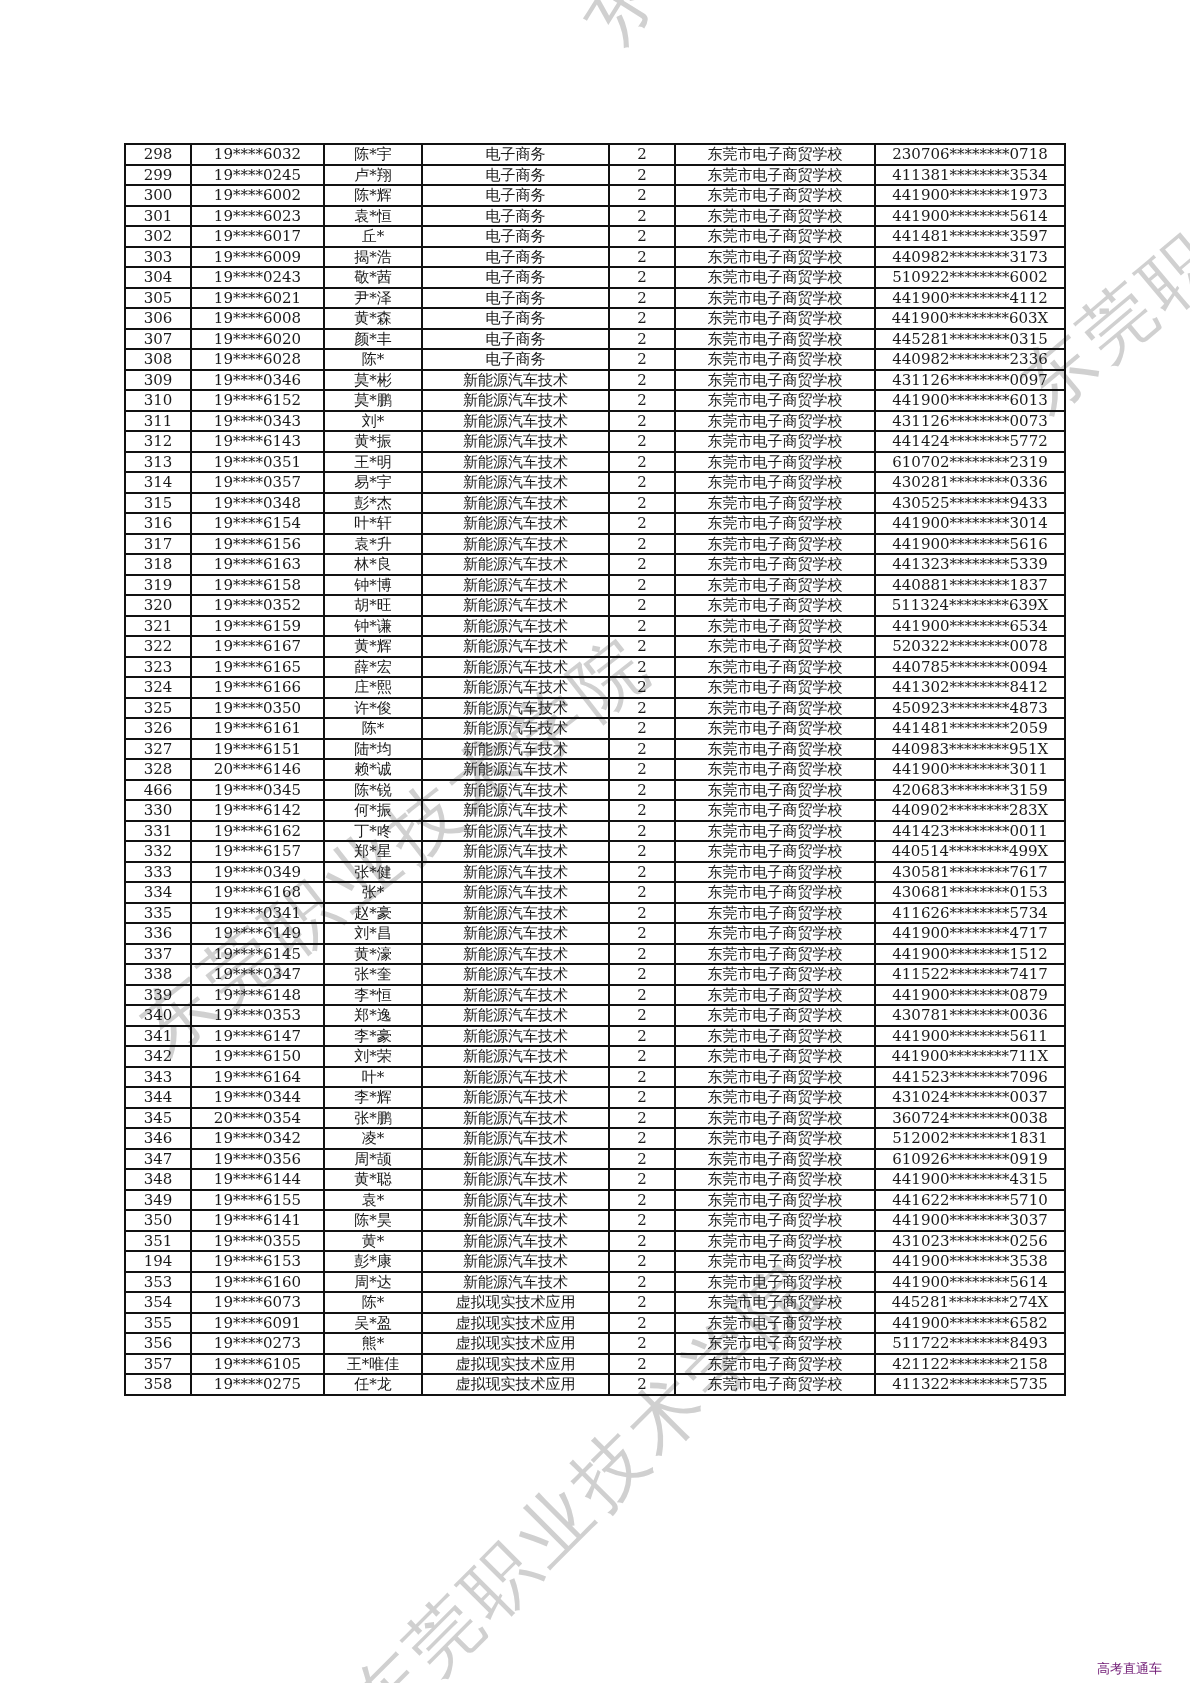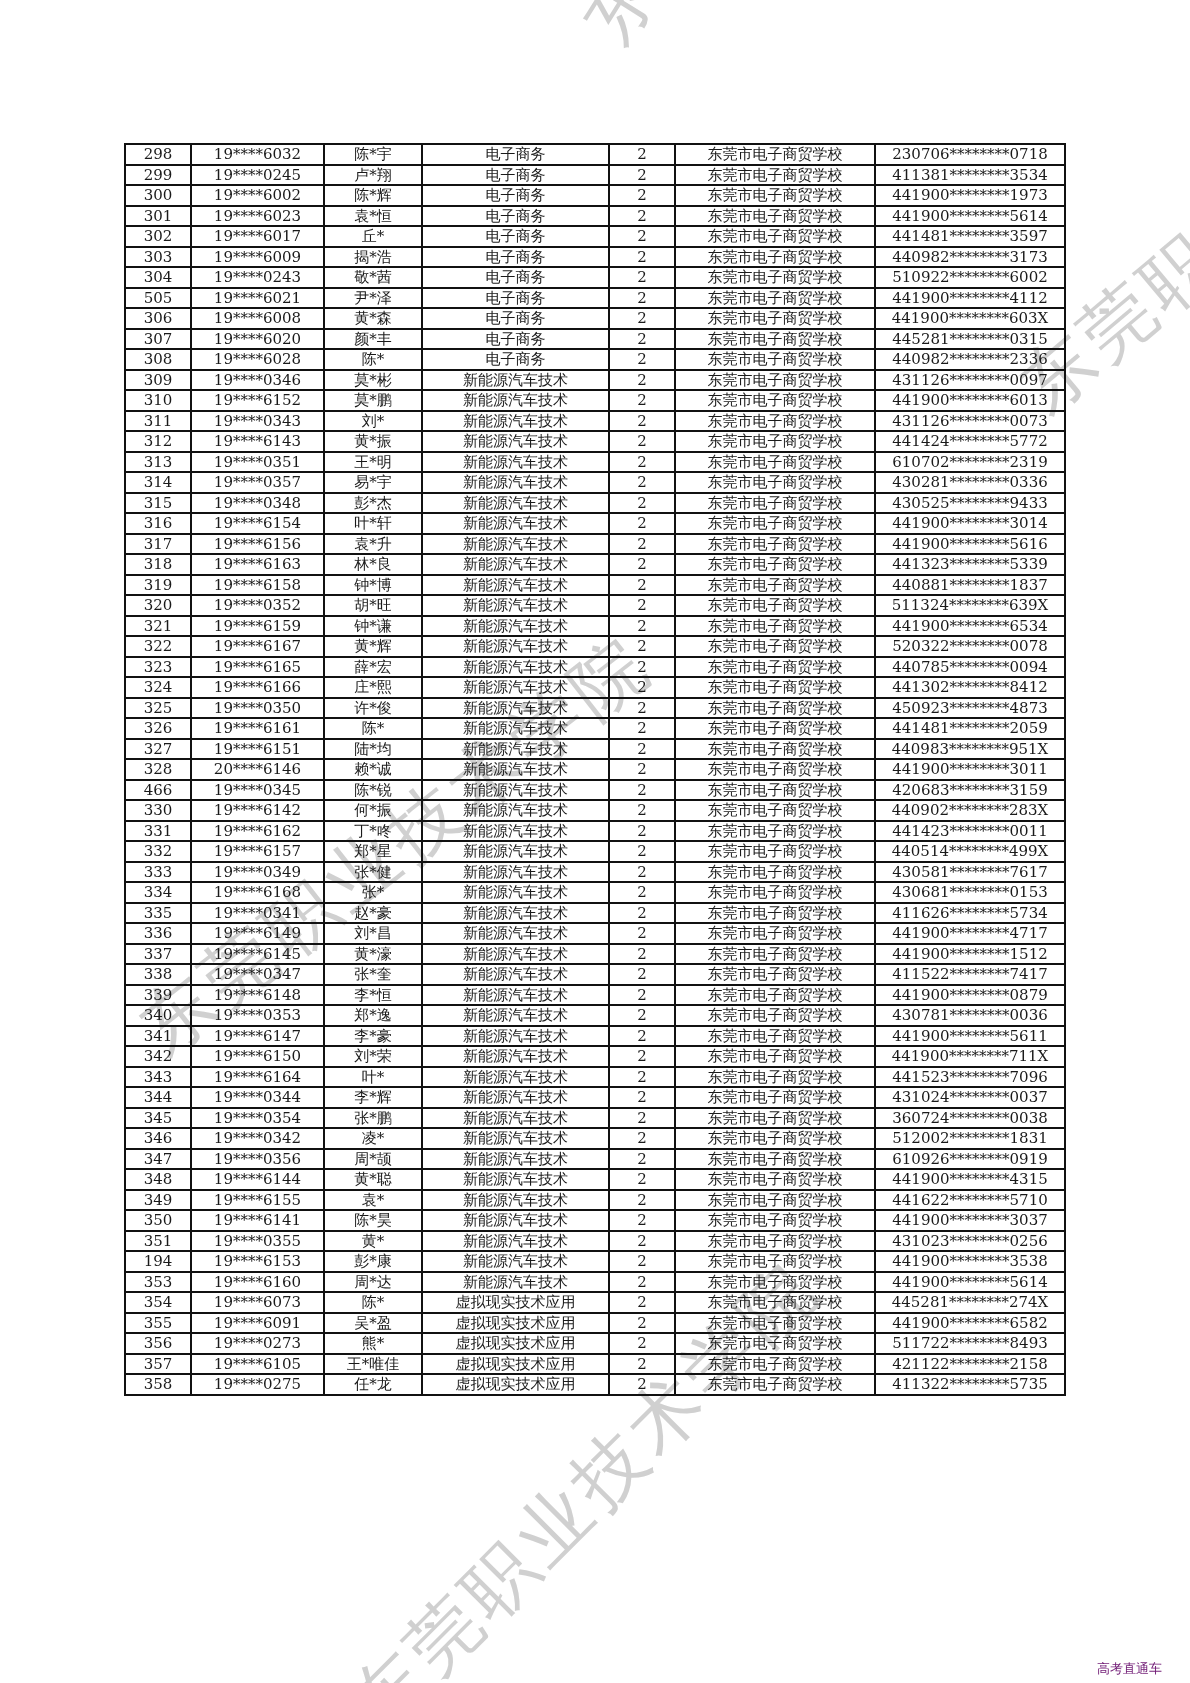--- a/index.html
+++ b/index.html
@@ -100,21 +100,21 @@
         <tr>
           <td>304</td>
           <td>19****0243</td>
           <td>敬*茜</td>
           <td>电子商务</td>
           <td>2</td>
           <td>东莞市电子商贸学校</td>
           <td>510922********6002</td>
         </tr>
         <tr>
-          <td>505</td>
+          <td>305</td>
           <td>19****6021</td>
           <td>尹*泽</td>
           <td>电子商务</td>
           <td>2</td>
           <td>东莞市电子商贸学校</td>
           <td>441900********4112</td>
         </tr>
         <tr>
           <td>306</td>
           <td>19****6008</td>
@@ -461,21 +461,21 @@
           <td>344</td>
           <td>19****0344</td>
           <td>李*辉</td>
           <td>新能源汽车技术</td>
           <td>2</td>
           <td>东莞市电子商贸学校</td>
           <td>431024********0037</td>
         </tr>
         <tr>
           <td>345</td>
-          <td>19****0354</td>
+          <td>20****0354</td>
           <td>张*鹏</td>
           <td>新能源汽车技术</td>
           <td>2</td>
           <td>东莞市电子商贸学校</td>
           <td>360724********0038</td>
         </tr>
         <tr>
           <td>346</td>
           <td>19****0342</td>
           <td>凌*</td>

